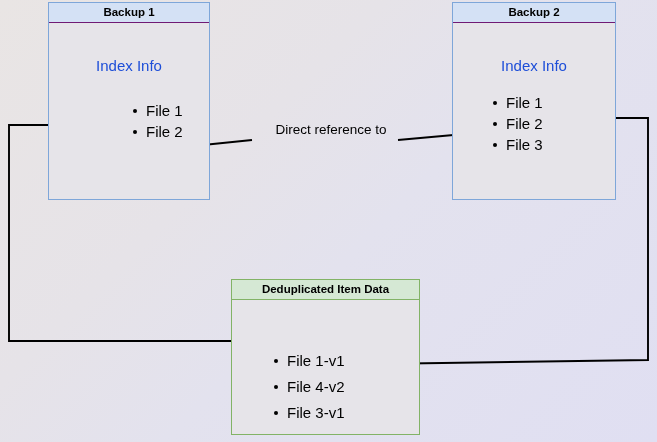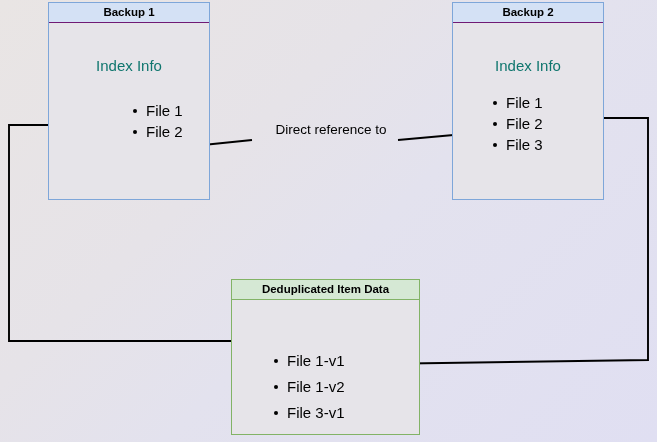--- a/index.html
+++ b/index.html
@@ -54,21 +54,21 @@
     position: relative;
     height: calc(100% - 20px);
   }
   .index-title {
     position: absolute;
     left: 0;
     right: 0;
     top: 34px;
     text-align: center;
     font-size: 15px;
-    color: #0f766e;
+    color: #1d4ed8;
   }
   .file-list {
     position: absolute;
     margin: 0;
     padding: 0;
     list-style: none;
     text-align: center;
   }
   .file-list li {
     position: relative;
@@ -83,21 +83,21 @@
     position: absolute;
     left: 2px;
     top: 9px;
     width: 4px;
     height: 4px;
     border-radius: 50%;
     background: #000;
   }
   #backup1 { left: 48px; top: 2px; width: 162px; height: 198px; }
   #backup1 .file-list { left: 82px; top: 77px; }
-  #backup2 { left: 452px; top: 2px; width: 152px; height: 198px; }
+  #backup2 { left: 452px; top: 2px; width: 164px; height: 198px; }
   #backup2 .file-list { left: 38px; top: 69px; }
   #dedup { left: 231px; top: 279px; width: 189px; height: 156px; }
   #dedup .file-list { left: 40px; top: 48px; }
   #dedup .file-list li { line-height: 26px; }
   #dedup .file-list li::before { top: 11px; }
   .center-label {
     position: absolute;
     left: 246px;
     top: 121px;
     width: 170px;
@@ -148,21 +148,21 @@
         <li>File 3</li>
       </ul>
     </div>
   </div>
 
   <div class="box green" id="dedup">
     <div class="box-header">Deduplicated Item Data</div>
     <div class="box-body">
       <ul class="file-list">
         <li>File 1-v1</li>
-        <li>File 1-v2</li>
+        <li>File 4-v2</li>
         <li>File 3-v1</li>
       </ul>
     </div>
   </div>
 
   <div class="center-label">
     <div>Direct reference to</div>
   </div>
 
 </div>

